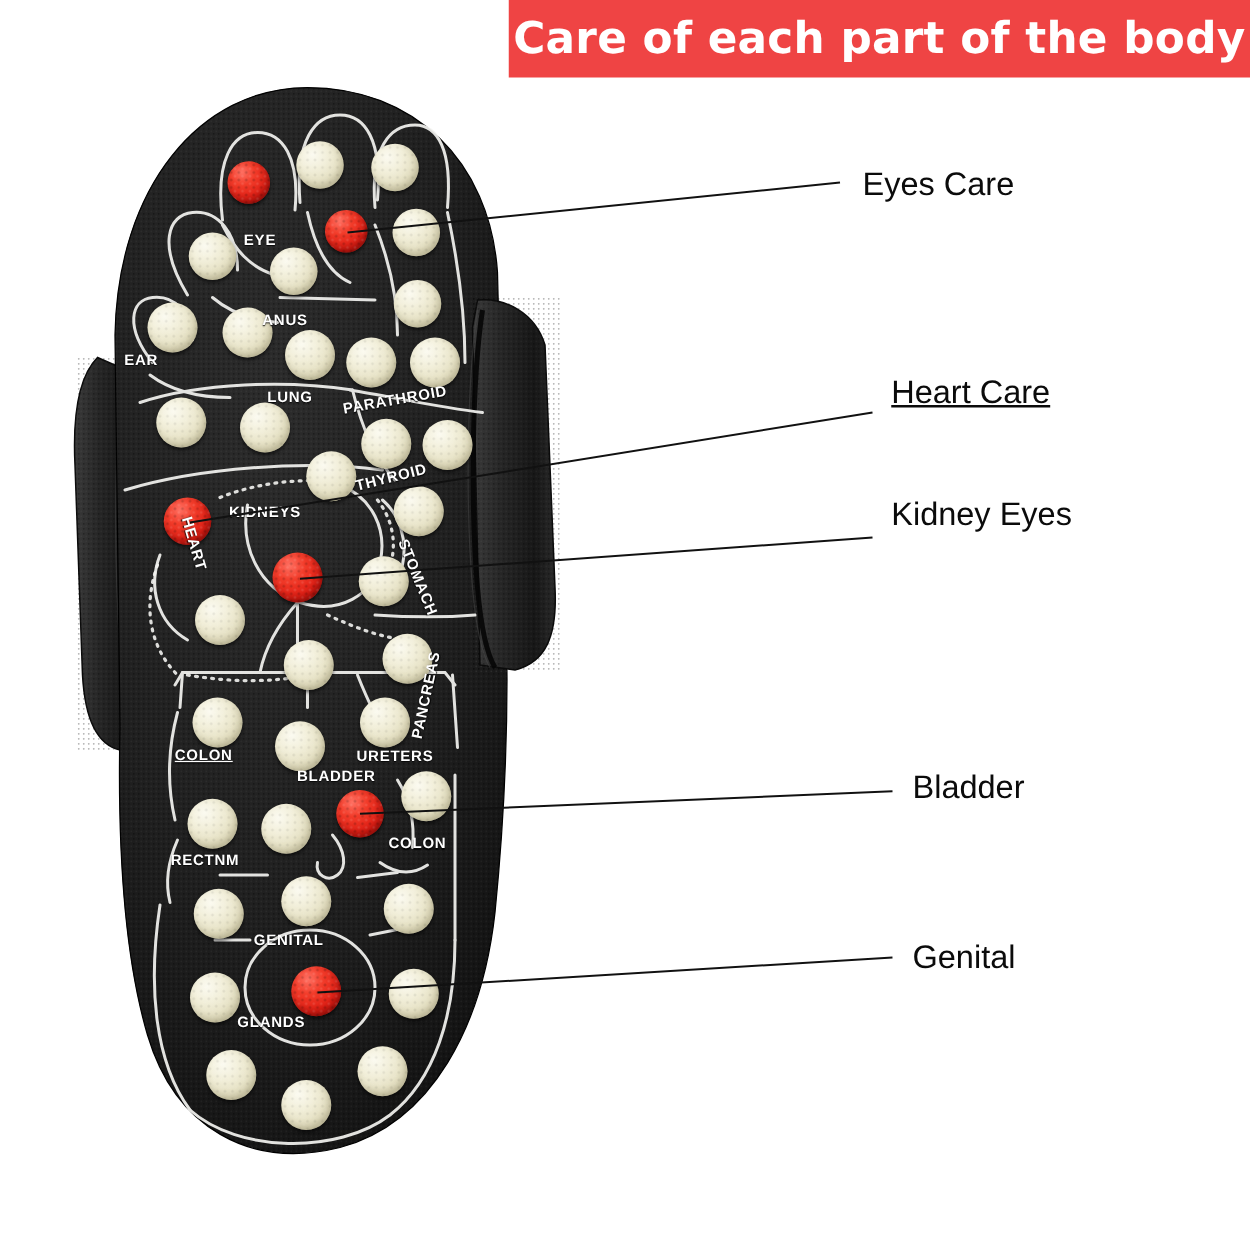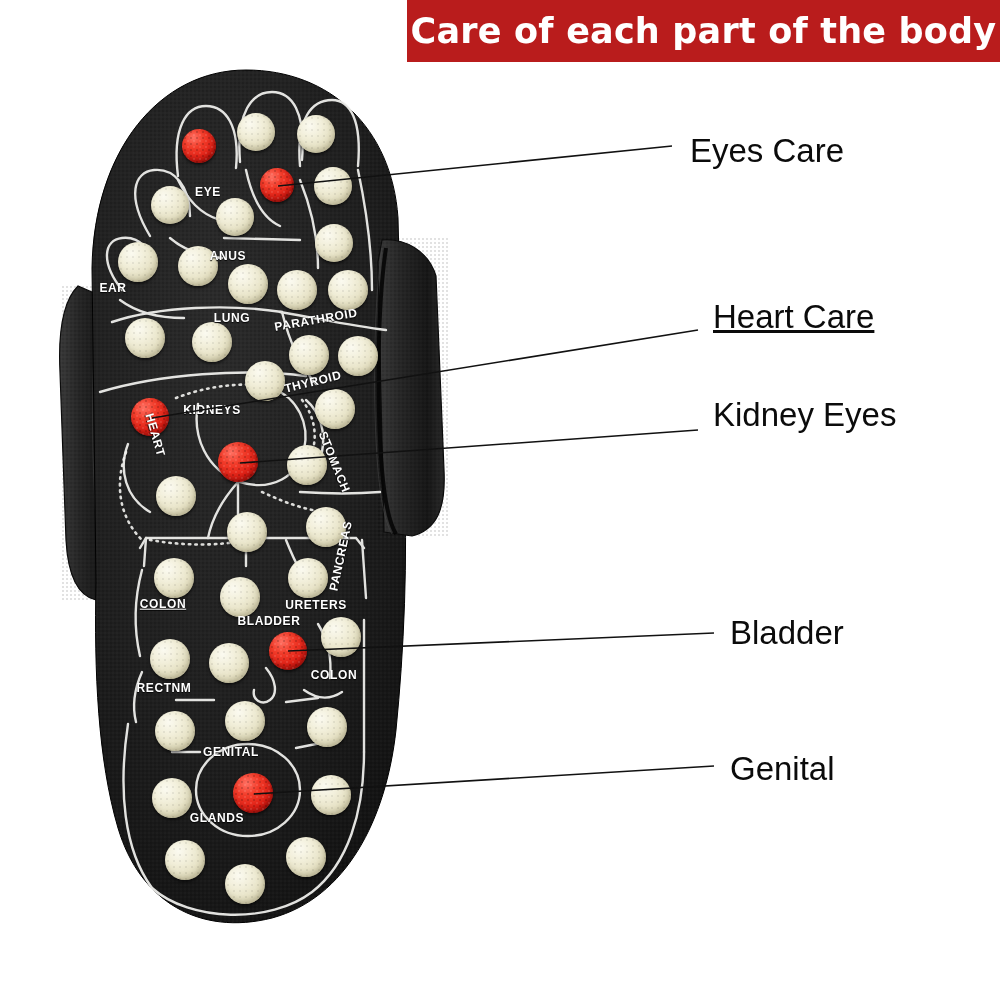--- a/index.html
+++ b/index.html
@@ -9,38 +9,38 @@
     font-family:"Liberation Sans", sans-serif;
     overflow:hidden;
     position:relative;
   }
   #stage{position:absolute;left:0;top:0;width:1000px;height:1000px;}
 
   
   #title-banner{
     position:absolute;
     left:407px;top:0px;width:593px;height:62px;
-    background:#b91c1c;
+    background:#ef4444;
     display:flex;align-items:center;justify-content:center;
   }
   #title-text{
     color:#ffffff;
     font-family:"DejaVu Sans", sans-serif;
     font-weight:bold;
     font-size:35px;
     letter-spacing:.2px;
     white-space:nowrap;
   }
 
   
   .callout-label{
     position:absolute;
     color:#0b0b0b;
     font-family:"Liberation Sans", sans-serif;
-    font-size:33px;
+    font-size:26px;
     white-space:nowrap;
     line-height:1;
   }
 
   
   #leaders{position:absolute;left:0;top:0;width:1000px;height:1000px;pointer-events:none;}
 
   
   #slipper-wrap{position:absolute;left:0;top:0;width:1000px;height:1000px;}
   #slipper-svg{position:absolute;left:0;top:0;}

